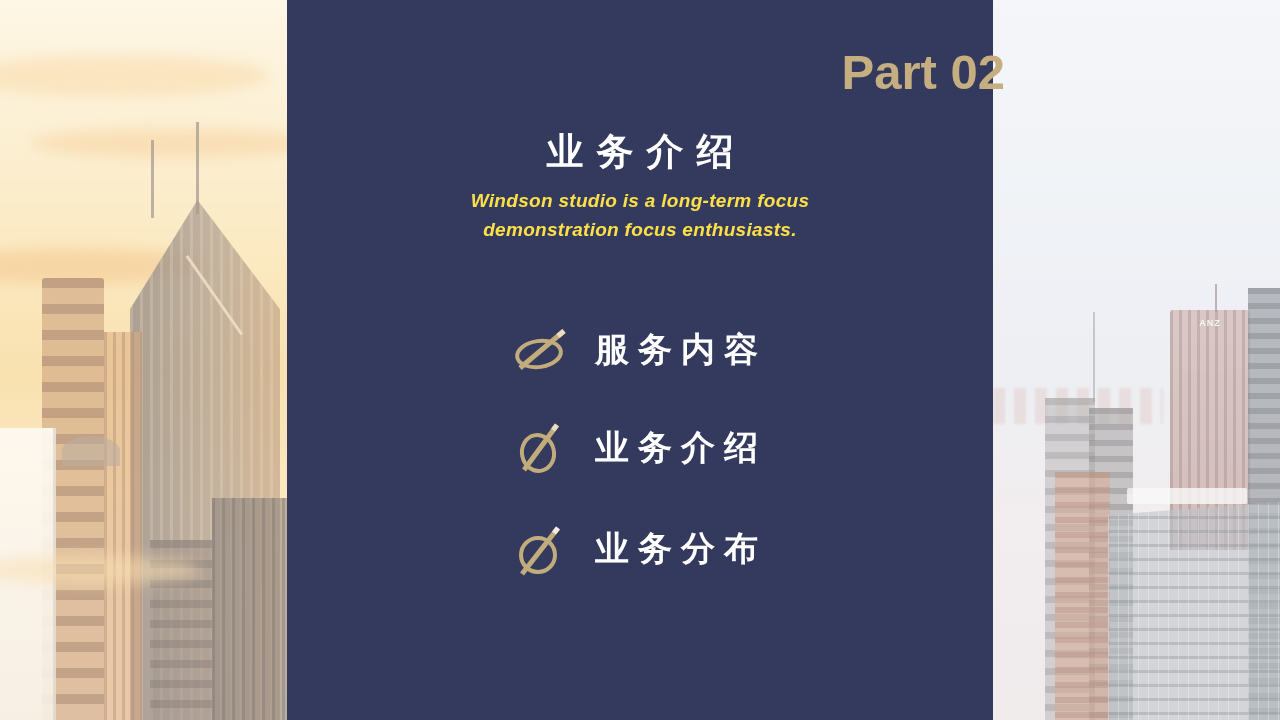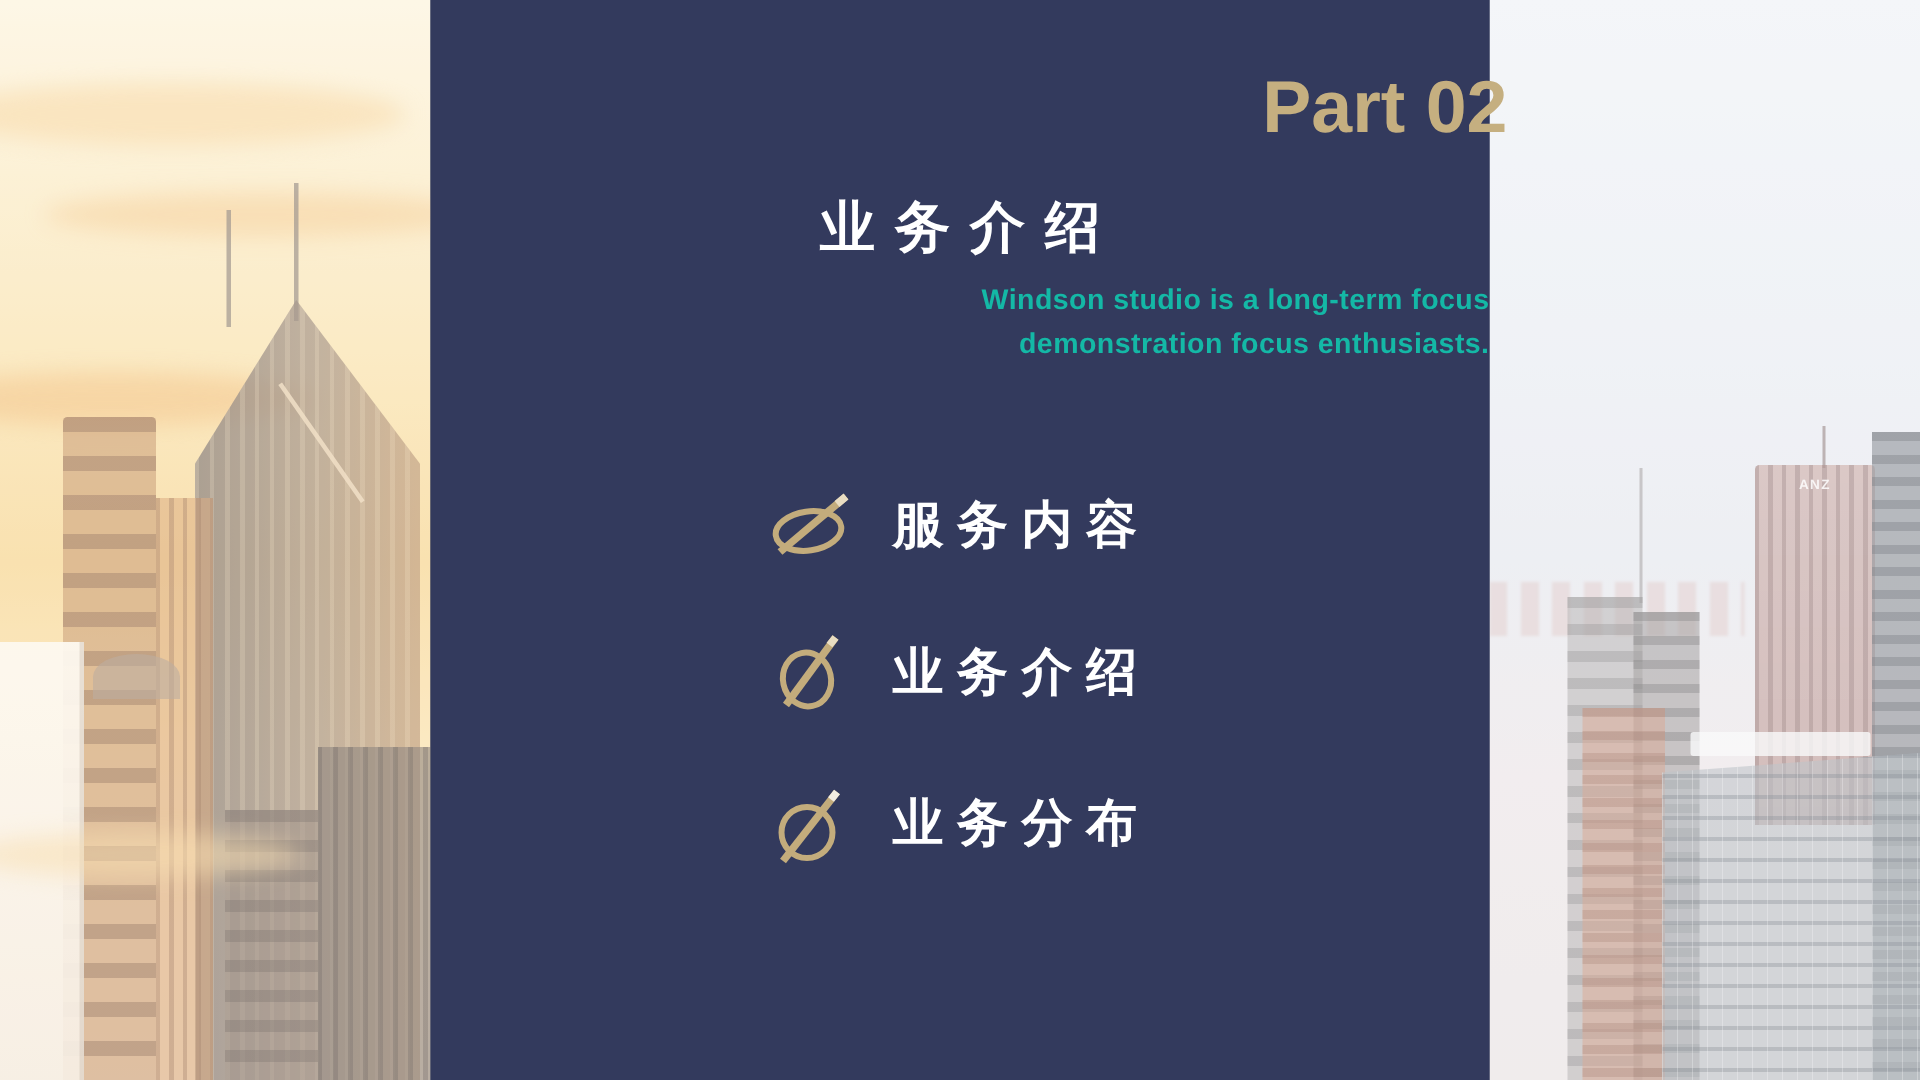--- a/index.html
+++ b/index.html
@@ -139,23 +139,23 @@
   }
   .title {
     position: absolute; top: 127px; left: 0; width: 100%;
     text-align: center;
     font-size: 37px; font-weight: bold;
     color: #FFFFFF;
     letter-spacing: 13px; text-indent: 13px;
   }
   .subtitle {
     position: absolute; top: 186px; left: 0; width: 100%;
-    text-align: right;
+    text-align: center;
     font-size: 19px; font-weight: bold; line-height: 29px;
-    color: #14b8a6; letter-spacing: .3px;
+    color: #fde047; letter-spacing: .3px; font-style: italic;
   }
   .menu-item {
     position: absolute; left: 50%; transform: translateX(-50%);
     display: flex; align-items: center; gap: 24px;
     cursor: pointer;
   }
   .mi-1 { top: 322px; }
   .mi-2 { top: 420px; }
   .mi-3 { top: 521px; align-items: center; }
   .menu-icon { width: 58px; height: 56px; flex: 0 0 auto; display:block; }

